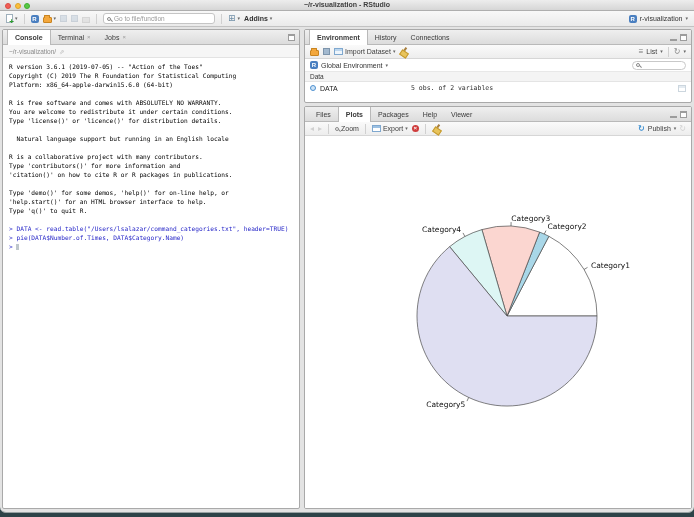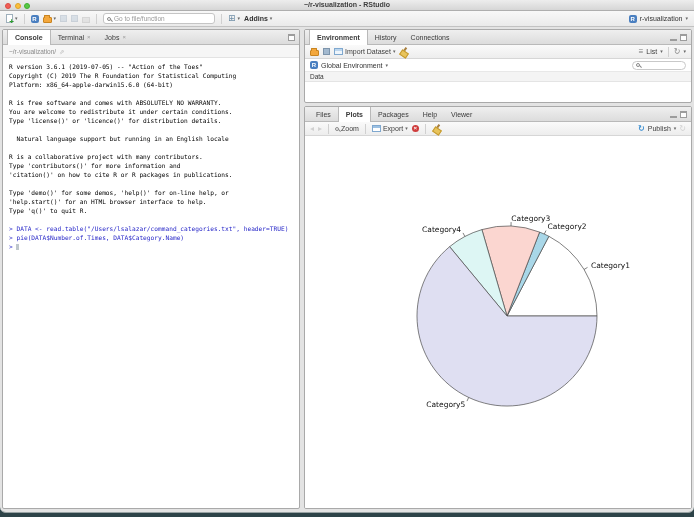--- a/index.html
+++ b/index.html
@@ -220,20 +220,28 @@
       <span class="ic-rproj">R</span>
       <span>Global Environment</span>
       <span class="caret">▾</span>
       <span class="searchbox">
         <span class="mag"></span>
       </span>
     </div>
     <div class="sec-header">
       <span>Data</span>
     </div>
+    <div id="env-objects">
+        <div class="env-row">
+          <span class="obj-dot"></span>
+          <span>DATA</span>
+          <span class="obj-summary">5 obs. of 2 variables</span>
+          <span class="obj-view"></span>
+        </div>
+      </div>
   </div>
 
   <div class="panel" id="plots-panel">
     <div class="tabbar" id="plots-tabs">
       <div class="tab">
           <span>Files</span>
         </div>
         <div class="tab active">
           <span>Plots</span>
         </div>

